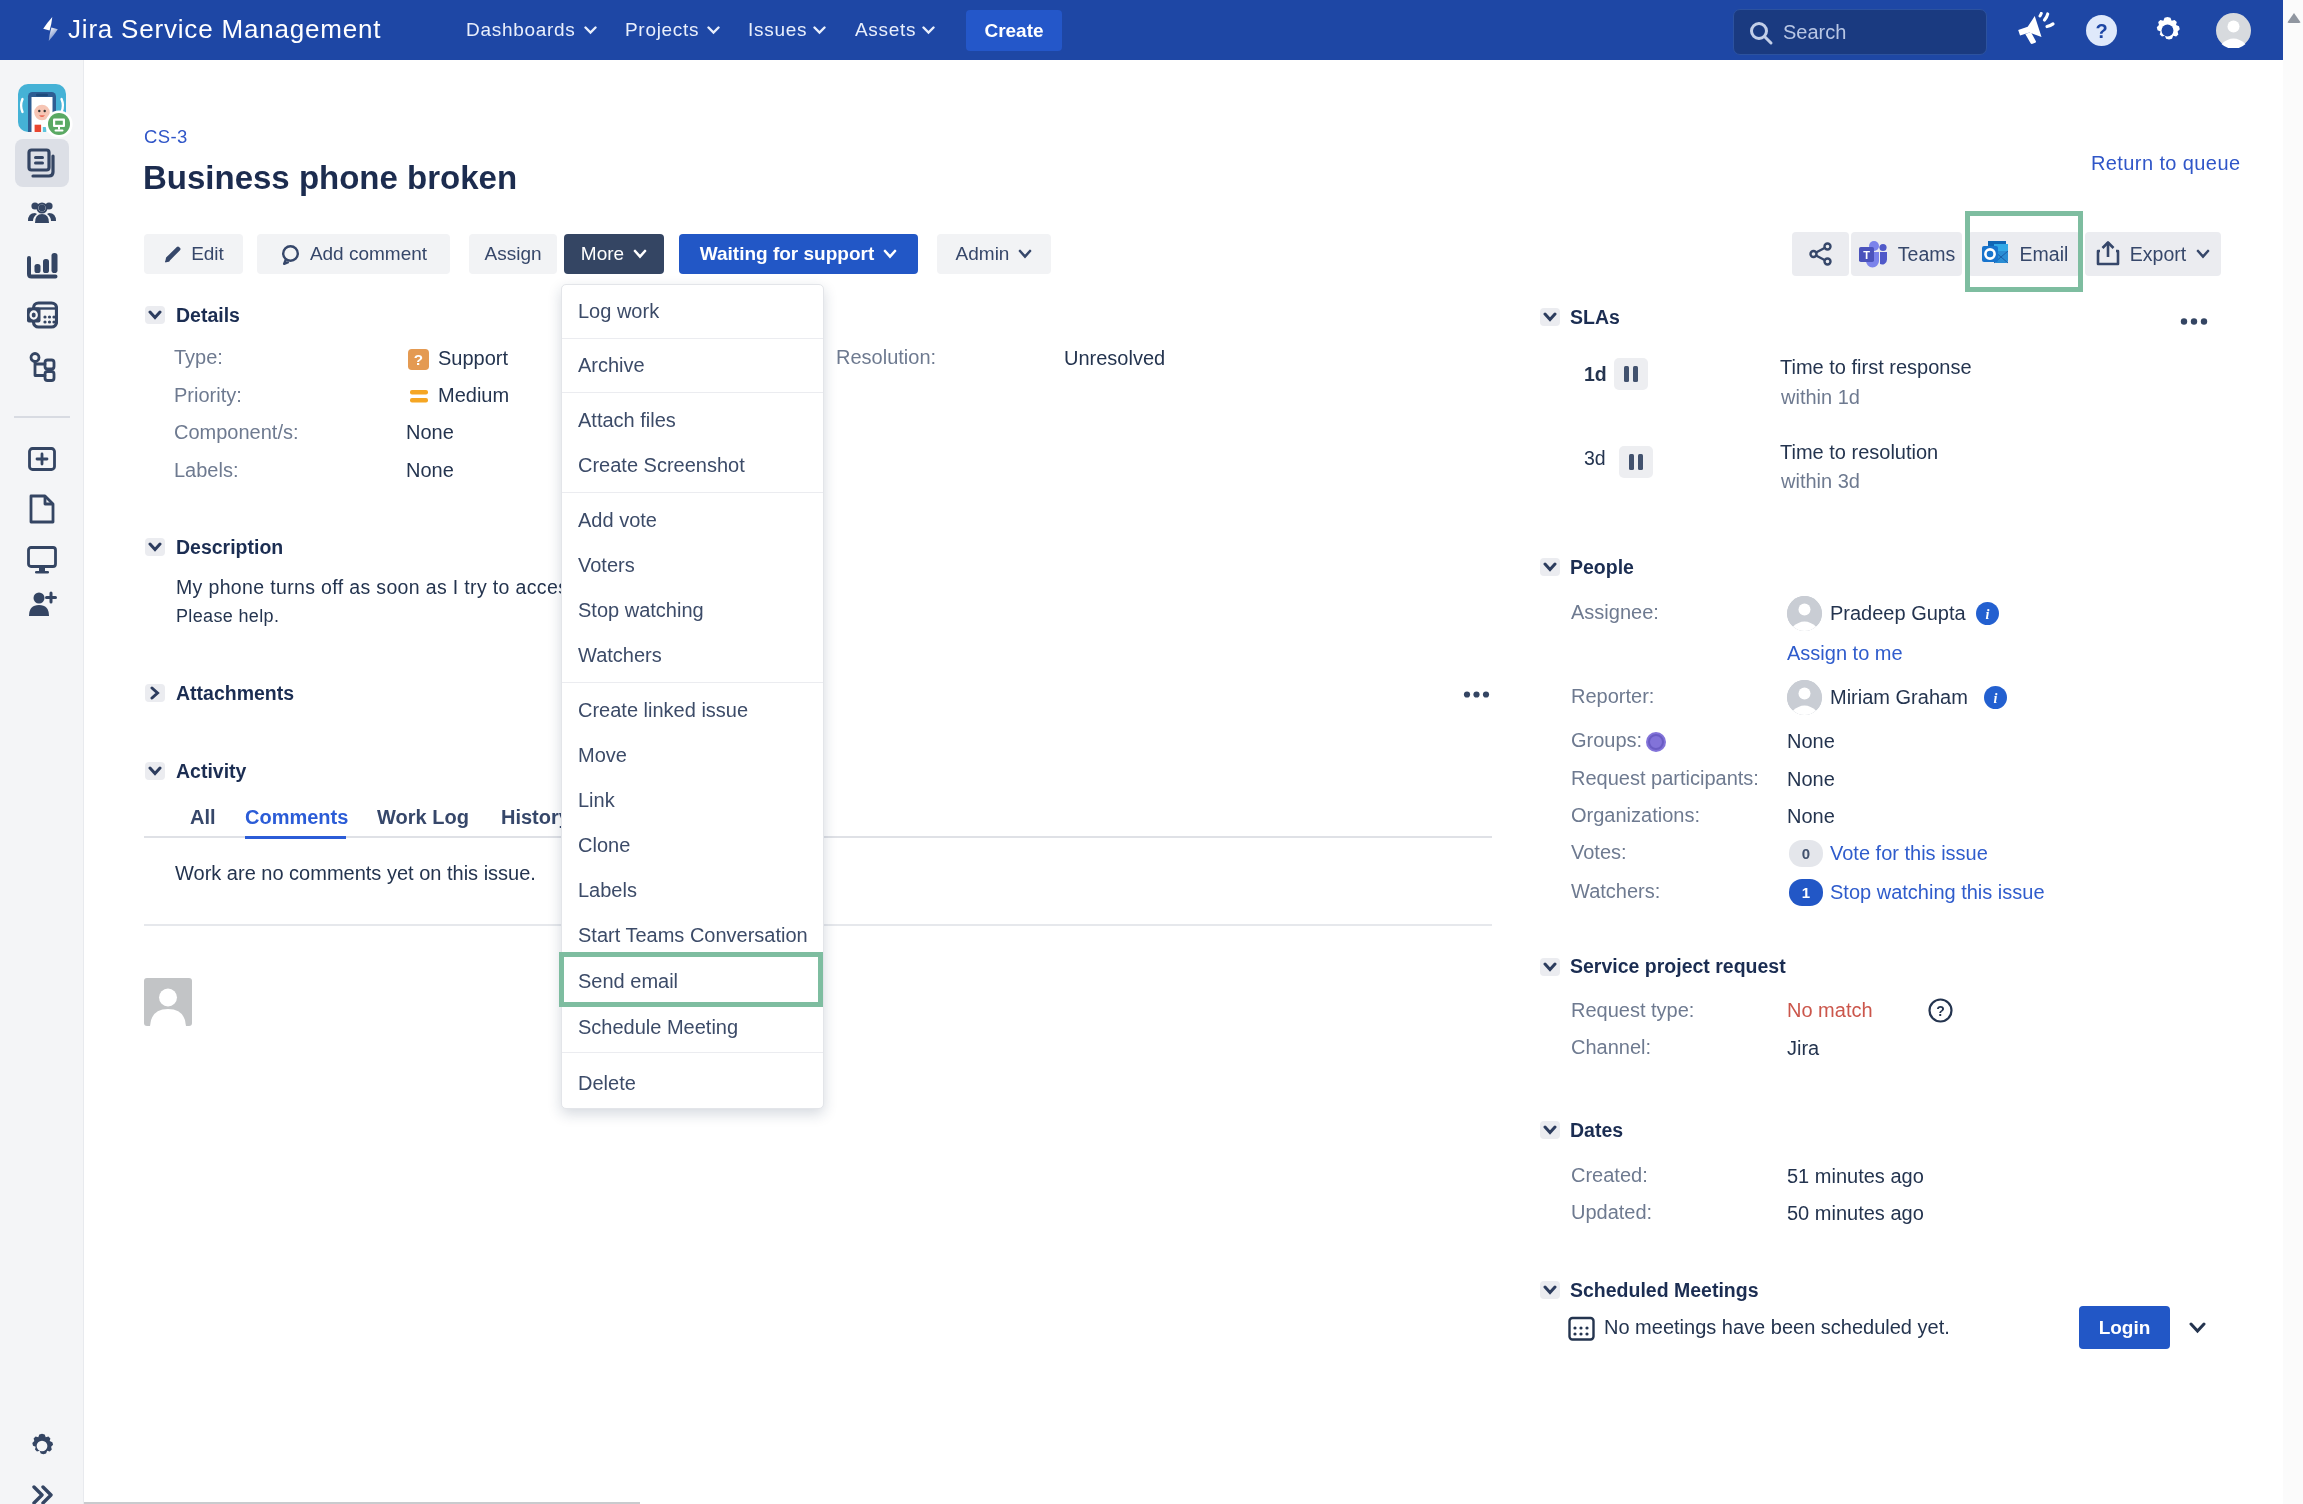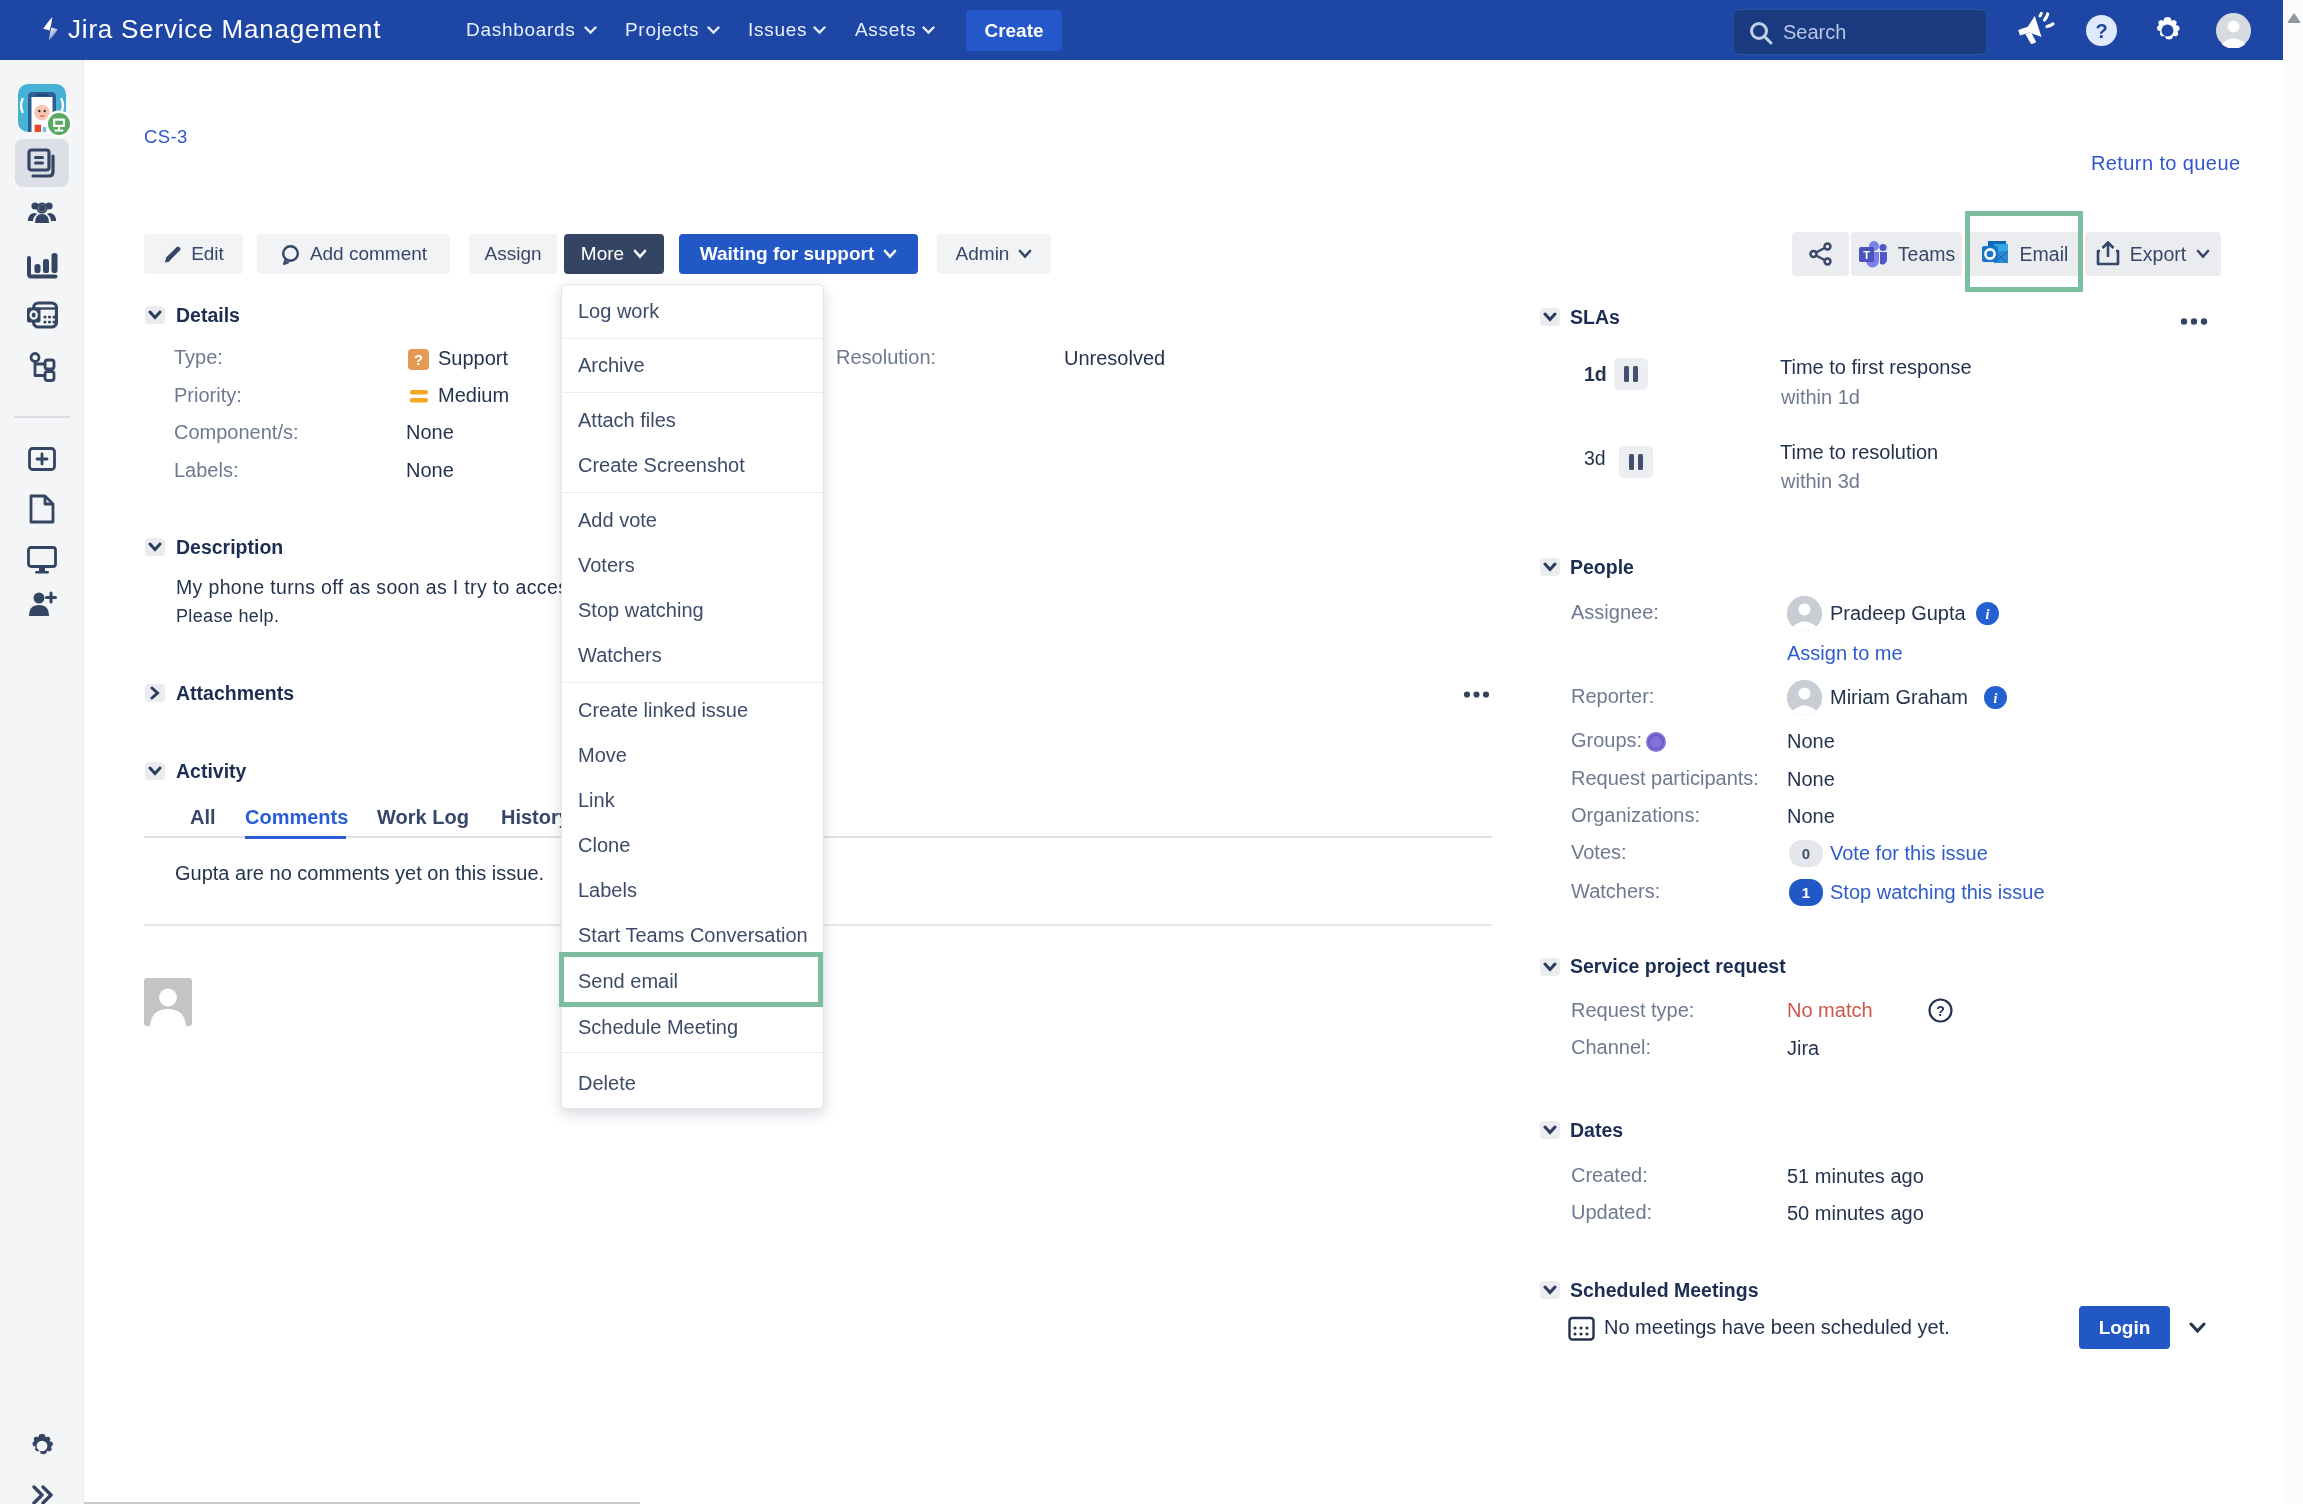--- a/index.html
+++ b/index.html
@@ -222,20 +222,21 @@
       <path fill="#344563" d="M12 1.5l2.3.6.9 2.3 2.3-.6 1.7 1.7-.6 2.3 2.3.9.6 2.3-1.7 1.7.6 2.3-1.7 1.7-2.3-.6-.9 2.3-2.3.6-2.3-.6-.9-2.3-2.3.6-1.7-1.7.6-2.3-2.3-.9-.6-2.3 1.7-1.7-.6-2.3 1.7-1.7 2.3.6.9-2.3z"></path>
       <circle cx="12" cy="12" r="4.6" fill="#f4f5f7"></circle>
     </svg>
 
     <svg class="abs" style="left:31px;top:1425px" width="24" height="20" viewBox="0 0 24 20">
       <path d="M3 2 l8 8 l-8 8 M12 2 l8 8 l-8 8" stroke="#344563" stroke-width="3.4" fill="none" stroke-linecap="round" stroke-linejoin="round"></path>
     </svg>
   </div>
 
   <div class="abs" style="left:144px;top:126px;font-size:18.5px;color:#3056c8;letter-spacing:0.4px">CS-3</div>
+  <div class="abs" style="left:143px;top:159px;font-size:33px;font-weight:bold;color:#1c2c4f">Business phone broken</div>
   <div class="abs" style="left:2091px;top:152px;font-size:20px;color:#3056c8;letter-spacing:0.4px">Return to queue</div>
 
   <div class="btn" style="left:144px;width:99px">
     <svg width="19" height="19" viewBox="0 0 19 19">
         <path d="M2.2 16.8 l0.9-4.2 L13.8 2 a1.6 1.6 0 0 1 2.3 0 l0.9 0.9 a1.6 1.6 0 0 1 0 2.3 L6.4 15.9 Z" fill="#36476a"></path>
         <path d="M2.2 16.8 l4.2-0.9" stroke="#36476a" stroke-width="1.4"></path>
       </svg>
     <span>Edit</span>
   </div>
   <div class="btn" style="left:257px;width:193px">
@@ -362,21 +363,21 @@
     </div>
   <div class="h-sec" style="left:176px;top:760px">Activity</div>
 
   <div class="abs" style="left:144px;top:836px;width:1348px;height:2px;background:#dfe1e6"></div>
   <div class="abs" style="left:190px;top:806px;font-size:20px;font-weight:bold;color:#36476a">All</div>
   <div class="abs" style="left:245px;top:806px;font-size:20px;font-weight:bold;color:#2b5cd7">Comments</div>
   <div class="abs" style="left:245px;top:836px;width:101px;height:3px;background:#2b5cd7"></div>
   <div class="abs" style="left:377px;top:806px;font-size:20px;font-weight:bold;color:#36476a">Work Log</div>
   <div class="abs" style="left:501px;top:806px;font-size:20px;font-weight:bold;color:#36476a">History</div>
 
-  <div class="val" style="left:175px;top:862px">Gupta are no comments yet on this issue.</div>
+  <div class="val" style="left:175px;top:862px">Work are no comments yet on this issue.</div>
   <div class="abs" style="left:144px;top:924px;width:1348px;height:2px;background:#e6e8ec"></div>
 
   <div class="abs" style="left:144px;top:978px;width:48px;height:48px;background:#c2c4c6;border-radius:3px;overflow:hidden">
     <svg width="48" height="48" viewBox="0 0 48 48">
         <circle cx="24" cy="19.5" r="9" fill="#fff"></circle>
         <path d="M6 48 q1 -17 18 -17 q17 0 18 17 Z" fill="#fff"></path>
       </svg>
   </div>
 
   <div id="menu">

